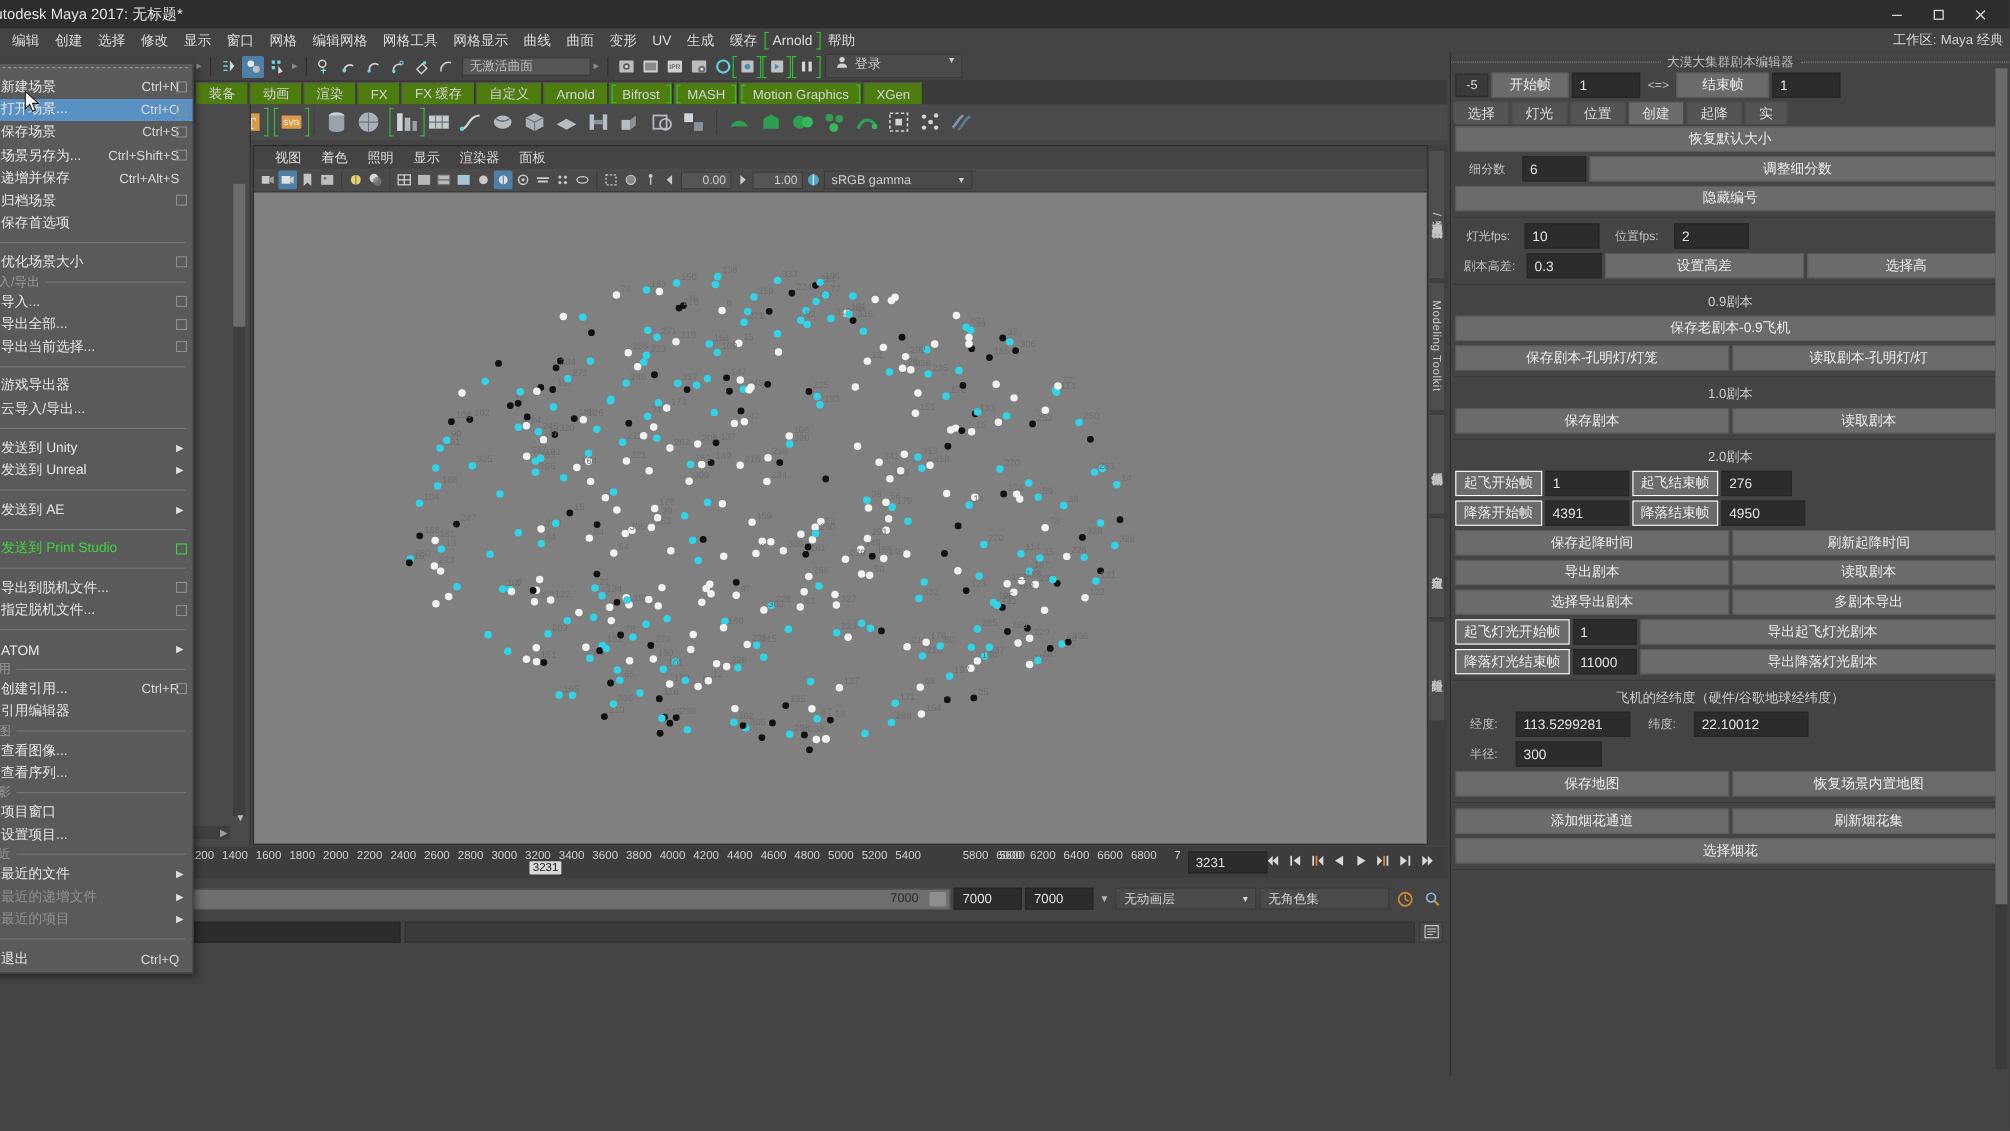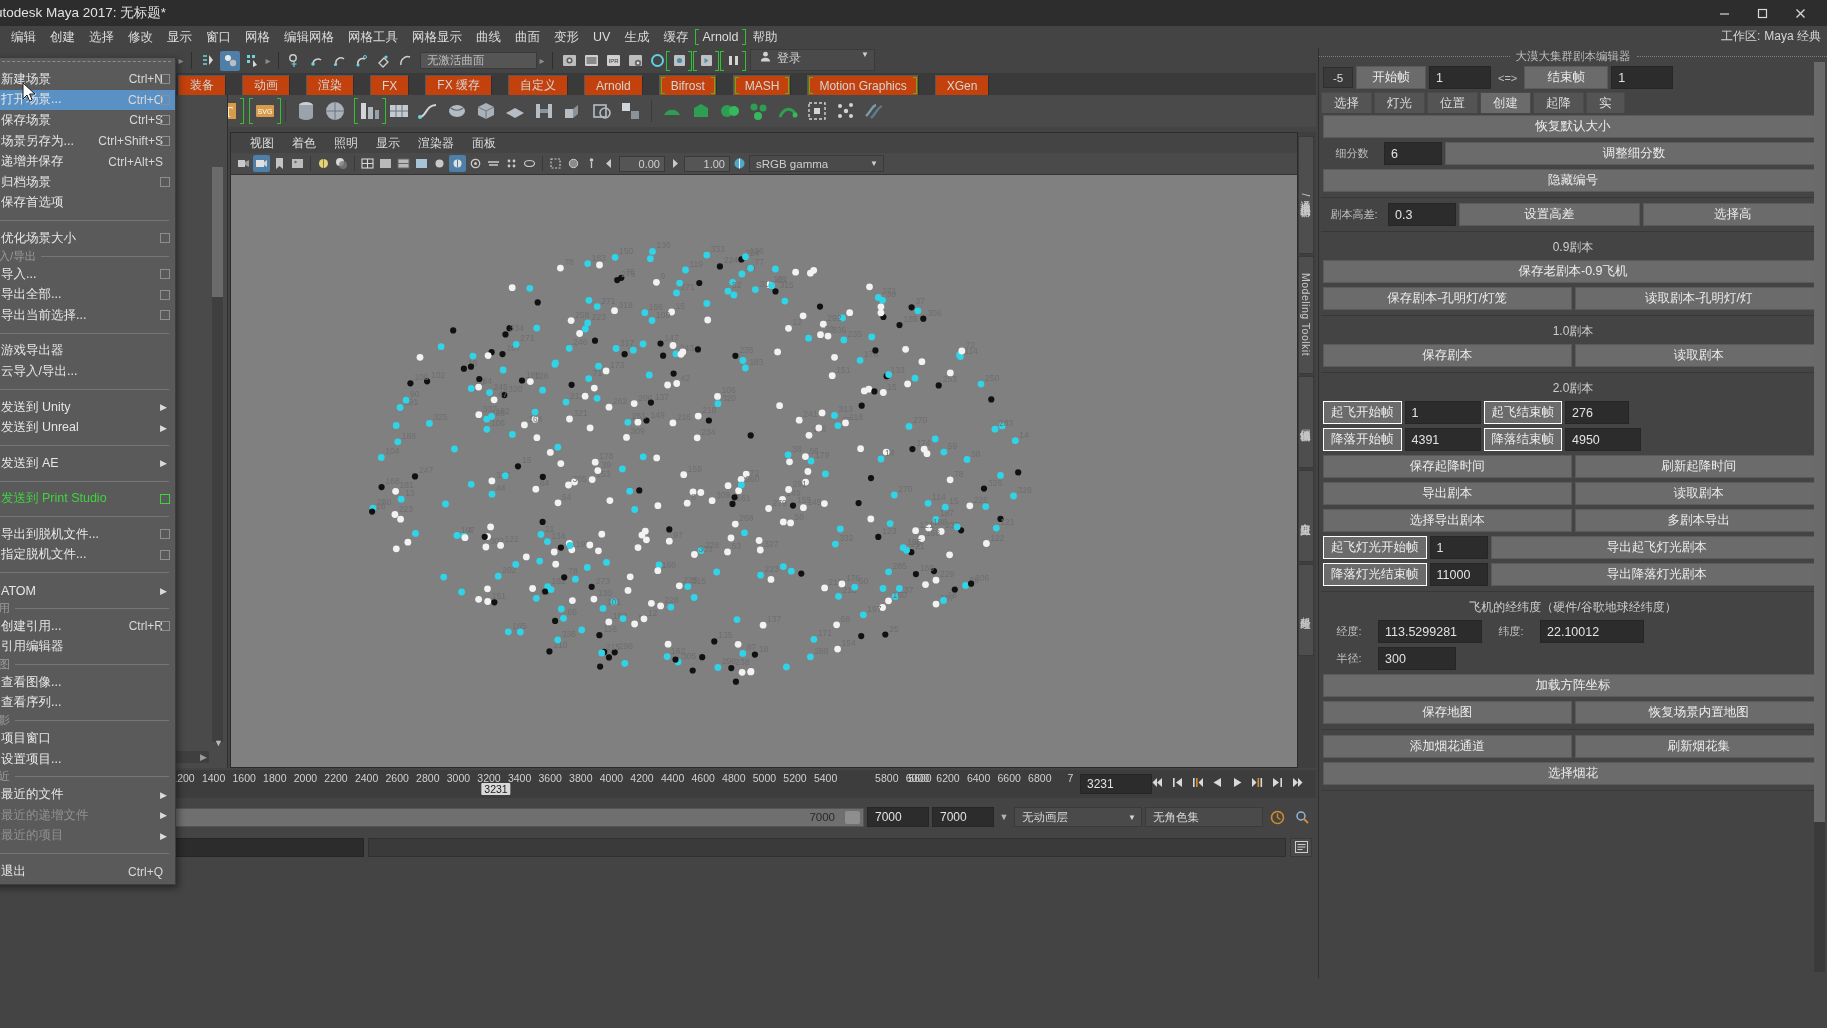--- a/index.html
+++ b/index.html
@@ -74,21 +74,21 @@
   .status-right{
     position:absolute; right:6px; top:49px; height:23px; display:flex; align-items:center; gap:2px;
   }
 
   
   .shelftabs{
     position:absolute; left:176px; top:73px; width:1140px; height:22px;
     background:#3a3a3a; display:flex; align-items:flex-end; padding-left:2px;
   }
   .shelf-tab{
-    height:20px; padding:0 11px; margin-right:16px; background:#c2410c;
+    height:20px; padding:0 11px; margin-right:1px; background:#4d7c0f;
     display:flex; align-items:center; font-size:12px; color:#d5d5d5;
     border-top:1px solid #585858; border-left:1px solid #585858; border-right:1px solid #2f2f2f;
     cursor:pointer; position:relative; white-space:nowrap;
   }
   .shelf-tab.grn{ }
   .shelf-tab.grn:before,.shelf-tab.grn:after{
     content:''; position:absolute; top:1px; bottom:1px; width:3px; border:1px solid #2fc42f;
   }
   .shelf-tab.grn:before{ left:1px; border-right:none;}
   .shelf-tab.grn:after{ right:1px; border-left:none;}
@@ -1789,20 +1789,26 @@
       <div class="rp-input" style="width:58px">6</div>
       <div class="rp-btn">调整细分数</div>
     </div>
 
     <div class="rp-row">
       <div class="rp-btn">隐藏编号</div>
     </div>
 
     <div class="rp-div"></div>
 
+    <div class="rp-row">
+      <div class="rp-text-small" style="width:60px;text-align:center">灯光fps:</div>
+      <div class="rp-input" style="width:68px">10</div>
+      <div class="rp-text-small" style="width:62px;text-align:center">位置fps:</div>
+      <div class="rp-input" style="width:68px">2</div>
+    </div>
 
     <div class="rp-row">
       <div class="rp-text-small" style="width:62px;text-align:center">剧本高差:</div>
       <div class="rp-input" style="width:68px">0.3</div>
       <div class="rp-btn">设置高差</div>
       <div class="rp-btn">选择高</div>
     </div>
 
     <div class="rp-div"></div>
     <div class="rp-section">0.9剧本</div>
@@ -1863,23 +1869,20 @@
     <div class="rp-section">飞机的经纬度（硬件/谷歌地球经纬度）</div>
     <div class="rp-row">
       <div class="rp-text-small" style="width:52px;text-align:center">经度:</div>
       <div class="rp-input" style="width:104px">113.5299281</div>
       <div class="rp-text-small" style="width:52px;text-align:center">纬度:</div>
       <div class="rp-input" style="width:104px">22.10012</div>
     </div>
     <div class="rp-row">
       <div class="rp-text-small" style="width:52px;text-align:center">半径:</div>
       <div class="rp-input" style="width:78px">300</div>
-    </div>
-    <div class="rp-row">
-      <div class="rp-btn">加载方阵坐标</div>
     </div>
     <div class="rp-row">
       <div class="rp-btn">保存地图</div>
       <div class="rp-btn">恢复场景内置地图</div>
     </div>
 
     <div class="rp-div"></div>
     <div class="rp-row">
       <div class="rp-btn">添加烟花通道</div>
       <div class="rp-btn">刷新烟花集</div>

